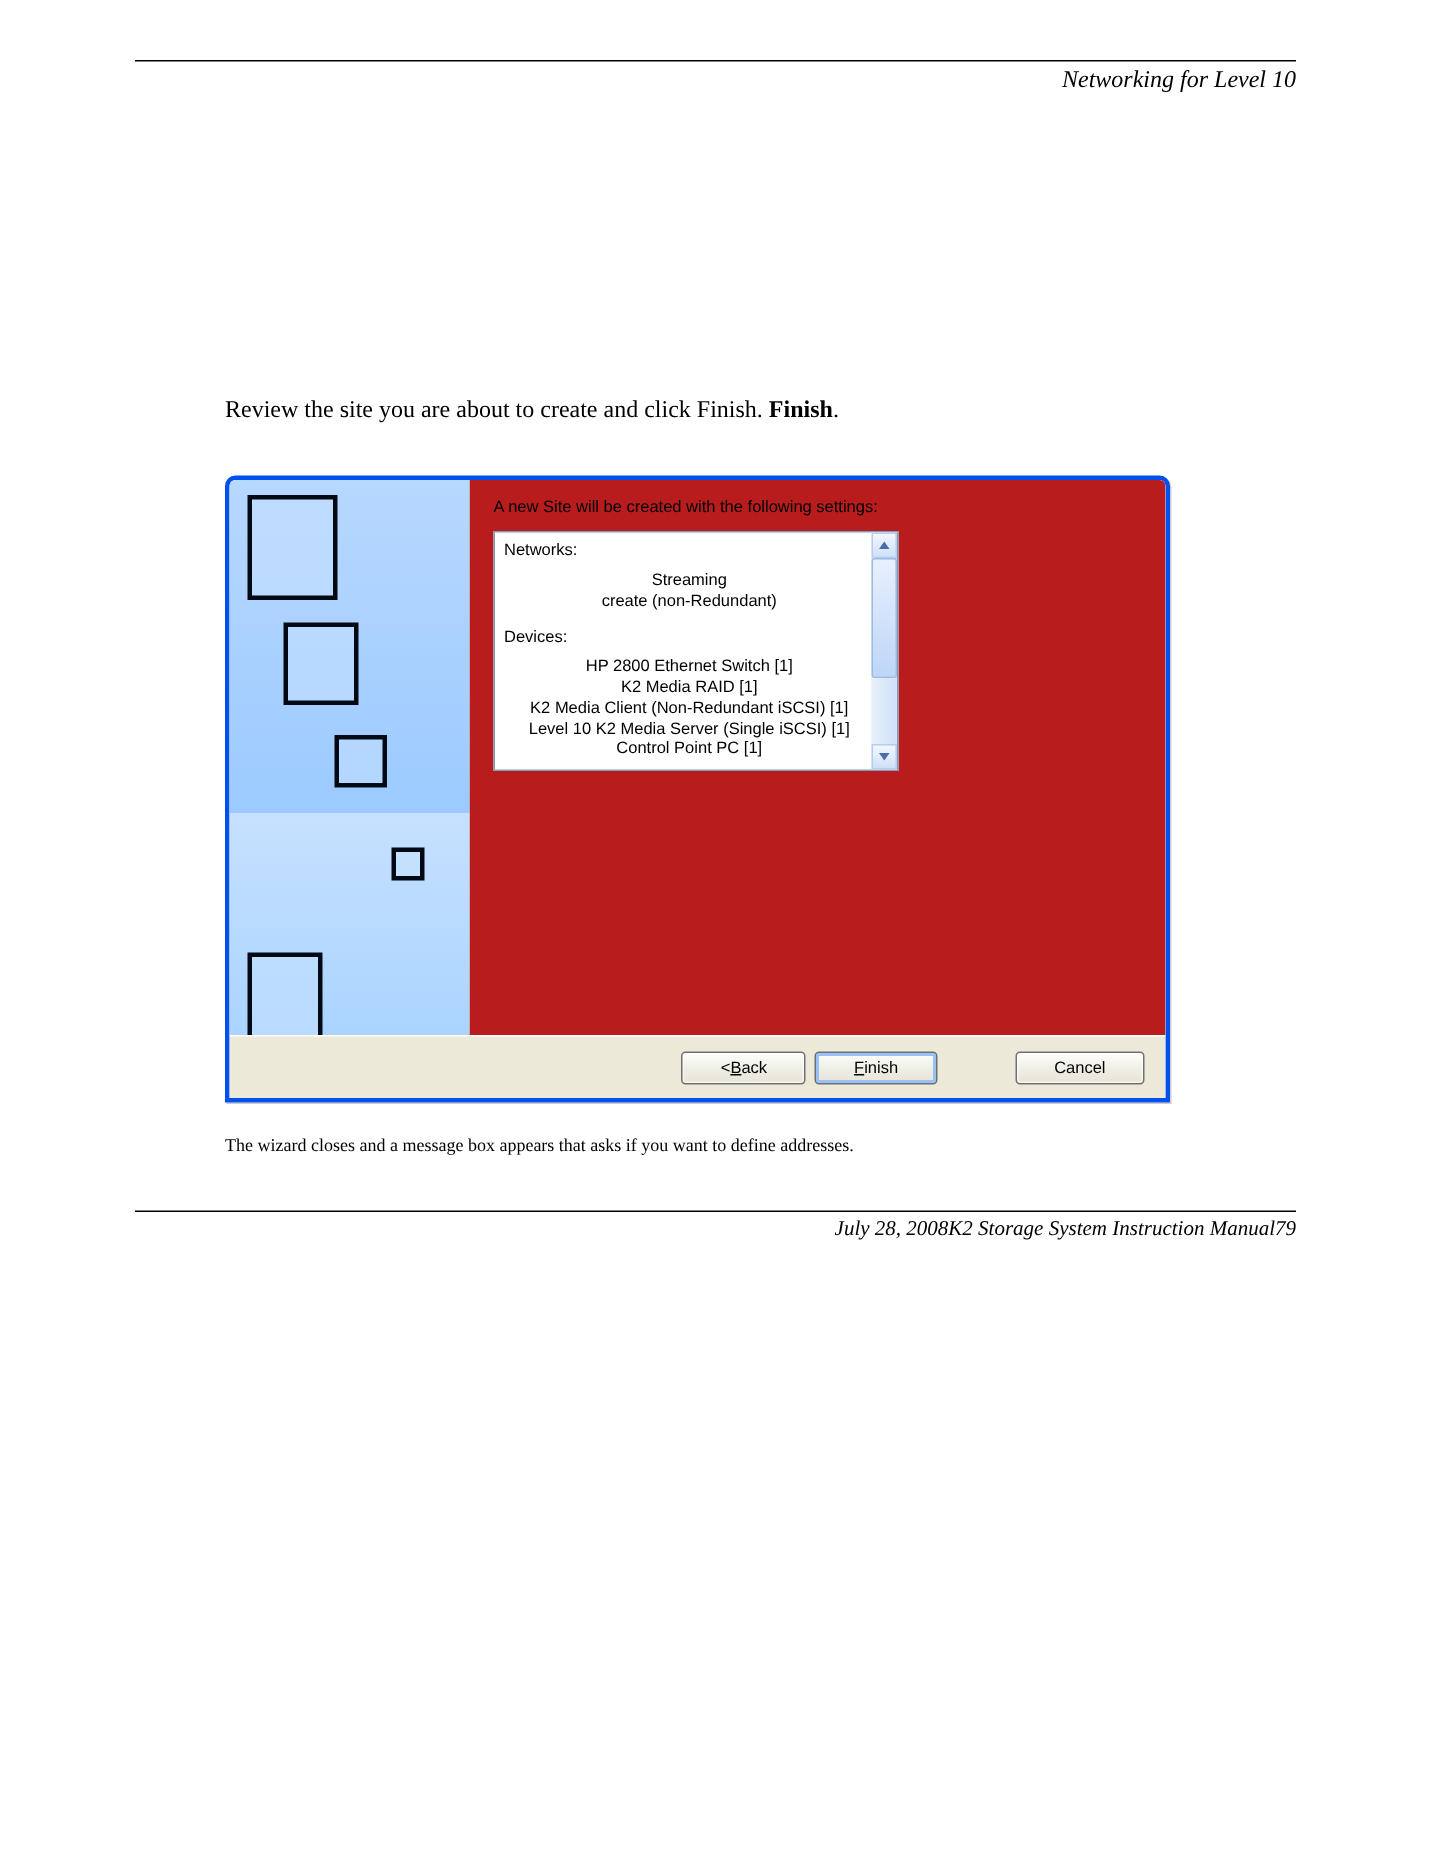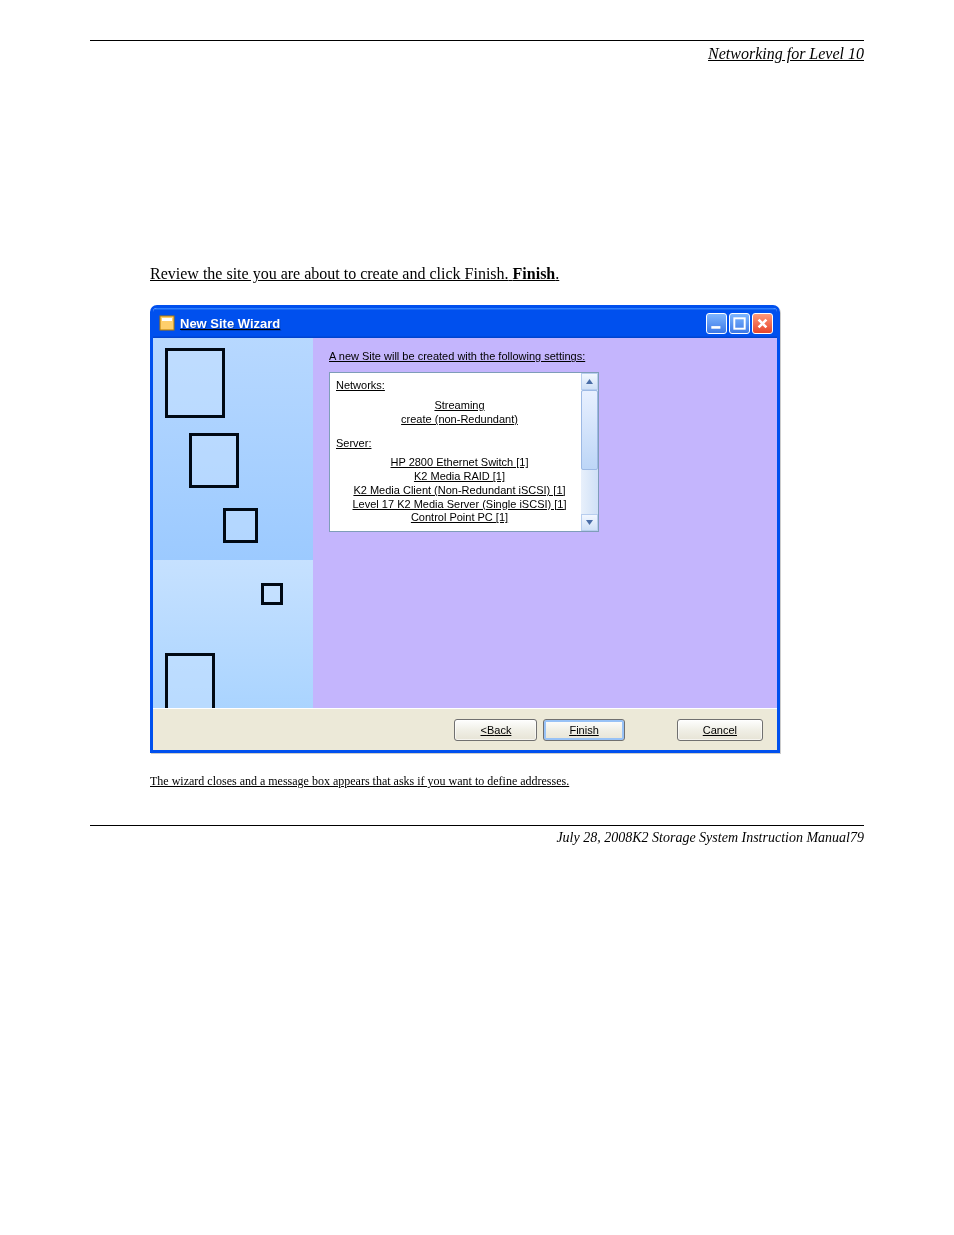--- a/index.html
+++ b/index.html
@@ -7,35 +7,34 @@
     margin: 0;
     font-family: "Times New Roman", serif;
     background: #fff;
     color: #000;
   }
   .page {
     width: 954px;
     margin: 0 auto;
     padding: 0 90px 60px 90px;
     position: relative;
-    text-decoration: underline;
   }
   .header-line {
     border-top: 1px solid #000;
     margin: 40px 0 0 0;
   }
   .header-right {
     text-align: right;
     font-style: italic;
     font-size: 16px;
     padding: 4px 0 0 0;
   }
   .body-text {
     font-size: 16px;
-    margin: 200px 0 20px 60px;
+    margin: 200px 0 32px 60px;
     line-height: 1.4;
   }
   .body-text-after {
     font-size: 12px;
     margin: 20px 0 20px 60px;
     line-height: 1.4;
   }
   .bold { font-weight: bold; }
 
   
@@ -94,21 +93,21 @@
     position: relative;
     overflow: hidden;
   }
   .sq {
     position: absolute;
     border: 3px solid #000914;
     background: rgba(200,225,255,0.5);
   }
   .main-panel {
     flex: 1;
-    background: #c4b5fd;
+    background: #b91c1c;
     padding: 12px 16px 10px 16px;
   }
   .intro { margin-bottom: 10px; }
   .listbox {
     width: 270px;
     height: 160px;
     background: #fff;
     border: 1px solid #7f9db9;
     display: flex;
     font-family: Tahoma, sans-serif;
@@ -195,68 +194,44 @@
 
 <div class="page">
   <div class="header-line"></div>
   <div class="header-right">Networking for Level 10</div>
 
   <div class="body-text">
     <span>Review the site you are about to create and click Finish.</span> <span class="bold">Finish</span>.
   </div>
 
   <div class="wizard">
-    <div class="titlebar">
-      <span class="title-icon">
-        <svg viewBox="0 0 16 16">
-            <rect x="1" y="1" width="14" height="14" fill="#ffcf6b" stroke="#b37800"></rect>
-            <rect x="3" y="3" width="10" height="3" fill="#fff"></rect>
-          </svg>
-      </span>
-      <span class="title-text">New Site Wizard</span>
-      <span class="winbtn min">
-        <svg viewBox="0 0 10 10">
-            <rect x="1" y="7" width="7" height="2" fill="#fff"></rect>
-          </svg>
-      </span>
-      <span class="winbtn max">
-        <svg viewBox="0 0 10 10">
-            <rect x="1" y="1" width="8" height="8" fill="none" stroke="#fff" stroke-width="1.5"></rect>
-          </svg>
-      </span>
-      <span class="winbtn close">
-        <svg viewBox="0 0 10 10">
-            <path d="M2 2 L8 8 M8 2 L2 8" stroke="#fff" stroke-width="2"></path>
-          </svg>
-      </span>
-    </div>
 
     <div class="wizard-body">
       <div class="sidebar">
         <div class="sq" style="left:12px; top:10px; width:60px; height:70px;"></div>
         <div class="sq" style="left:36px; top:95px; width:50px; height:55px;"></div>
         <div class="sq" style="left:70px; top:170px; width:35px; height:35px;"></div>
         <div class="sq" style="left:108px; top:245px; width:22px; height:22px;"></div>
         <div class="sq" style="left:12px; top:315px; width:50px; height:60px;"></div>
       </div>
       <div class="main-panel">
         <div class="intro">A new Site will be created with the following settings:</div>
         <div class="listbox">
           <div class="list-content">
             <div class="hdr">Networks:</div>
             <div style="height:6px"></div>
             <div class="item">Streaming</div>
             <div class="item">create (non-Redundant)</div>
             <div style="height:8px"></div>
-            <div class="hdr">Server:</div>
+            <div class="hdr">Devices:</div>
             <div style="height:6px"></div>
             <div class="item">HP 2800 Ethernet Switch [1]</div>
             <div class="item">K2 Media RAID [1]</div>
             <div class="item">K2 Media Client (Non-Redundant iSCSI) [1]</div>
-            <div class="item">Level 17 K2 Media Server (Single iSCSI) [1]</div>
+            <div class="item">Level 10 K2 Media Server (Single iSCSI) [1]</div>
             <div class="item">Control Point PC [1]</div>
           </div>
           <div class="list-scroll">
             <div class="scrollbtn">
               <svg width="9" height="9" viewBox="0 0 9 9">
                   <path d="M4.5 2 L8 7 L1 7 Z" fill="#4a6da7"></path>
                 </svg>
             </div>
             <div class="scroll-track">
               <div class="scroll-thumb"></div>

